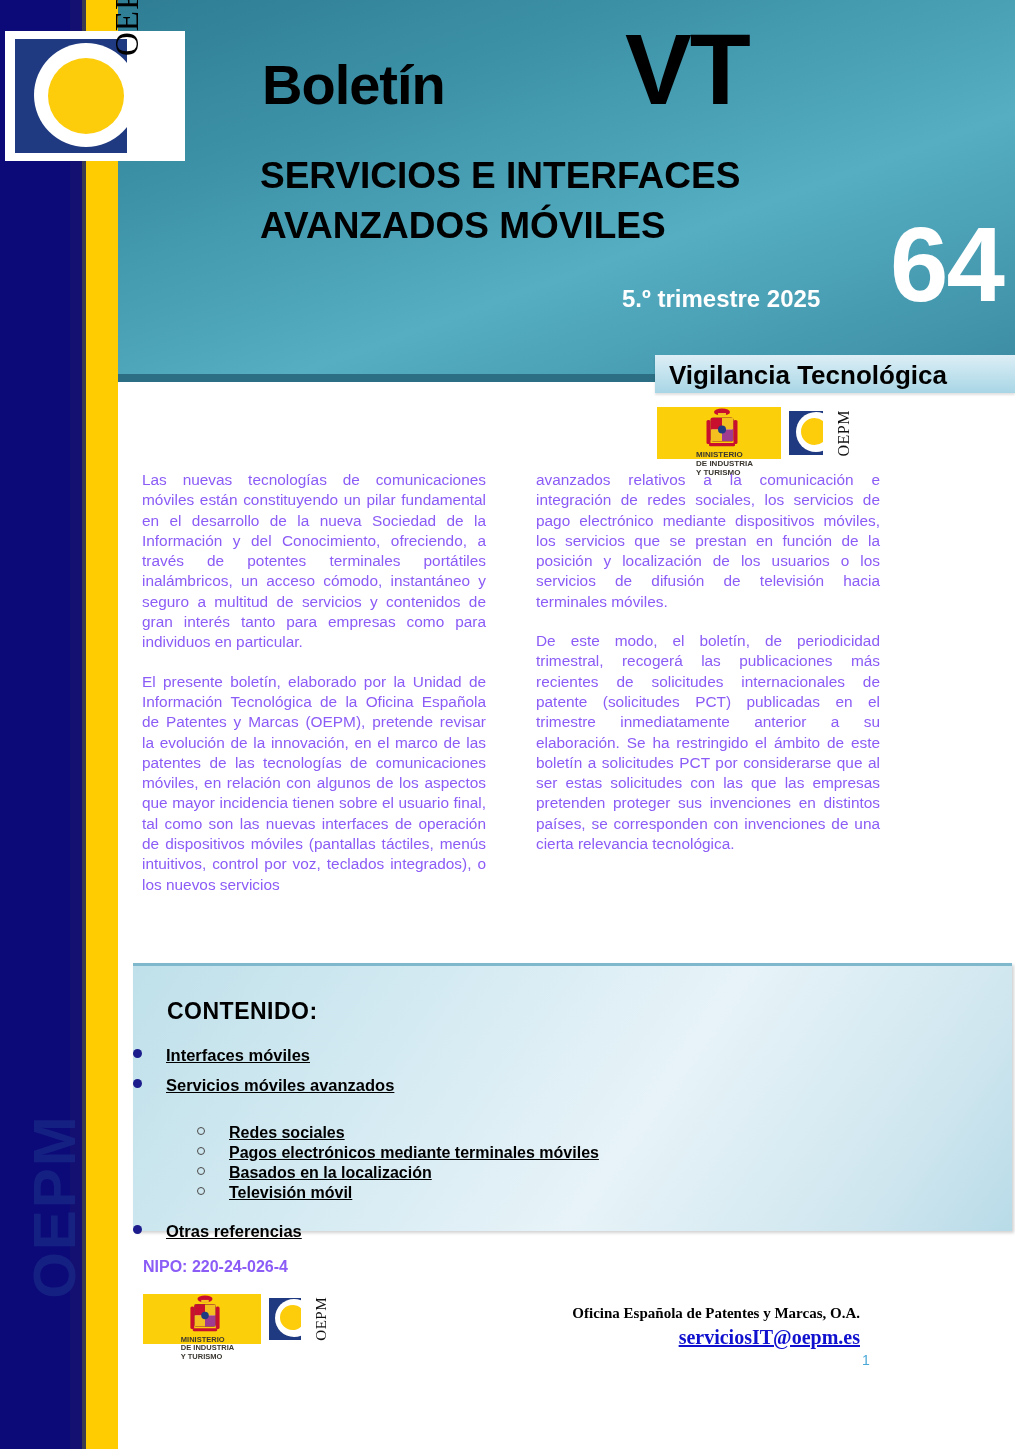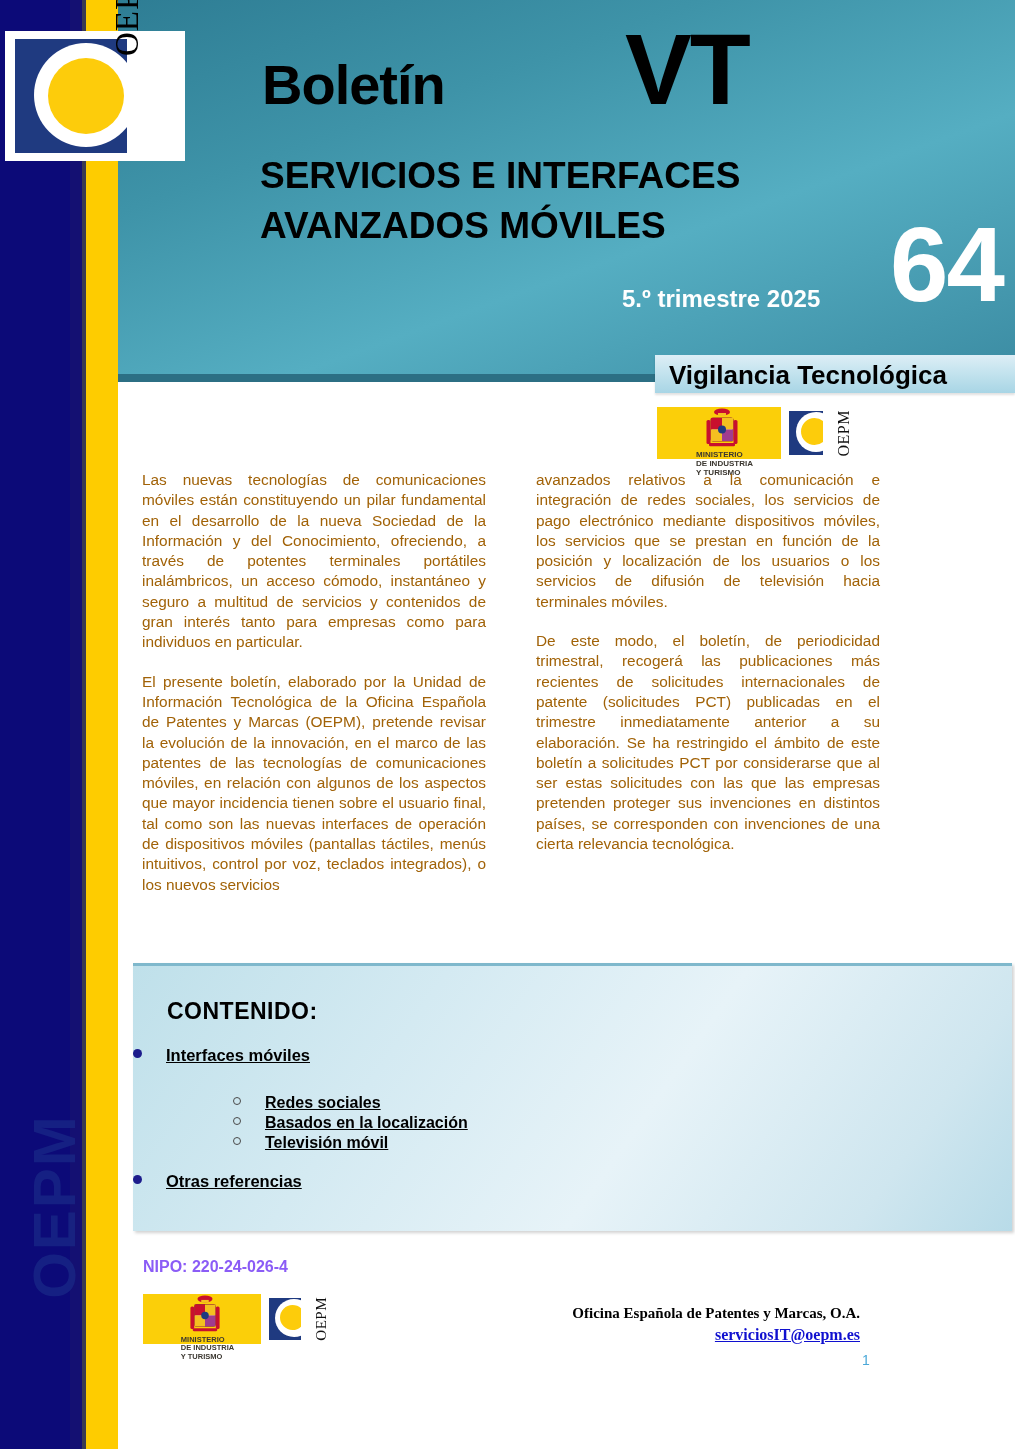--- a/index.html
+++ b/index.html
@@ -244,21 +244,21 @@
     transform: rotate(180deg);
     letter-spacing: 0.5px;
   }
 
   
   .col {
     position: absolute;
     width: 344px;
     font-size: 15.4px;
     line-height: 20.3px;
-    color: #a16207;
+    color: #8b5cf6;
     text-align: justify;
   }
   .col p { margin: 0 0 19px 0; }
   .col-left  { left: 142px; top: 470px; }
   .col-right { left: 536px; top: 470px; }
 
   
   .toc {
     position: absolute;
     left: 133px; top: 963px;
@@ -276,21 +276,21 @@
     color: #000;
     letter-spacing: 0.5px;
   }
   .toc-list { position: absolute; left: 0; top: 80px; width: 100%; }
   .toc-item {
     display: flex;
     align-items: baseline;
     margin-bottom: 11px;
   }
   .toc-item.lvl1 { }
-  .toc-item.lvl2 { padding-left: 100px; margin-bottom: 2px; }
+  .toc-item.lvl2 { padding-left: 64px; margin-bottom: 2px; }
   .toc-gap { height: 18px; }
   .bullet-disc {
     width: 9px; height: 9px;
     border-radius: 50%;
     background: #1c1c8c;
     margin-right: 24px;
     flex: 0 0 auto;
     position: relative;
     top: -3px;
   }
@@ -335,21 +335,21 @@
     font-size: 15px;
     font-weight: bold;
     color: #000;
     line-height: 1.38;
   }
   .footer-mail {
     color: #1010cf;
     text-decoration: underline;
     cursor: pointer;
     font-family: "Liberation Serif", serif;
-    font-size: 16px;
+    font-size: 20px;
     font-weight: bold;
   }
   .page-num {
     position: absolute;
     left: 862px; top: 1352px;
     font-size: 14px;
     color: #4aa8d8;
   }
 </style>
 </head>
@@ -428,28 +428,36 @@
 
 <div class="toc">
   <div class="toc-title">CONTENIDO:</div>
   <div class="toc-list">
 
     <div class="toc-item lvl1">
       <span class="bullet-disc"></span>
       <span class="toc-link">Interfaces móviles</span>
     </div>
 
+    <div class="toc-item lvl1">
+      <span class="bullet-disc"></span>
+      <span class="toc-link">Servicios móviles avanzados</span>
+    </div>
 
     <div class="toc-gap"></div>
 
     <div class="toc-item lvl2">
       <span class="bullet-circle"></span>
       <span class="toc-link">Redes sociales</span>
     </div>
 
+    <div class="toc-item lvl2">
+      <span class="bullet-circle"></span>
+      <span class="toc-link">Pagos electrónicos mediante terminales móviles</span>
+    </div>
 
     <div class="toc-item lvl2">
       <span class="bullet-circle"></span>
       <span class="toc-link">Basados en la localización</span>
     </div>
 
     <div class="toc-item lvl2">
       <span class="bullet-circle"></span>
       <span class="toc-link">Televisión móvil</span>
     </div>

